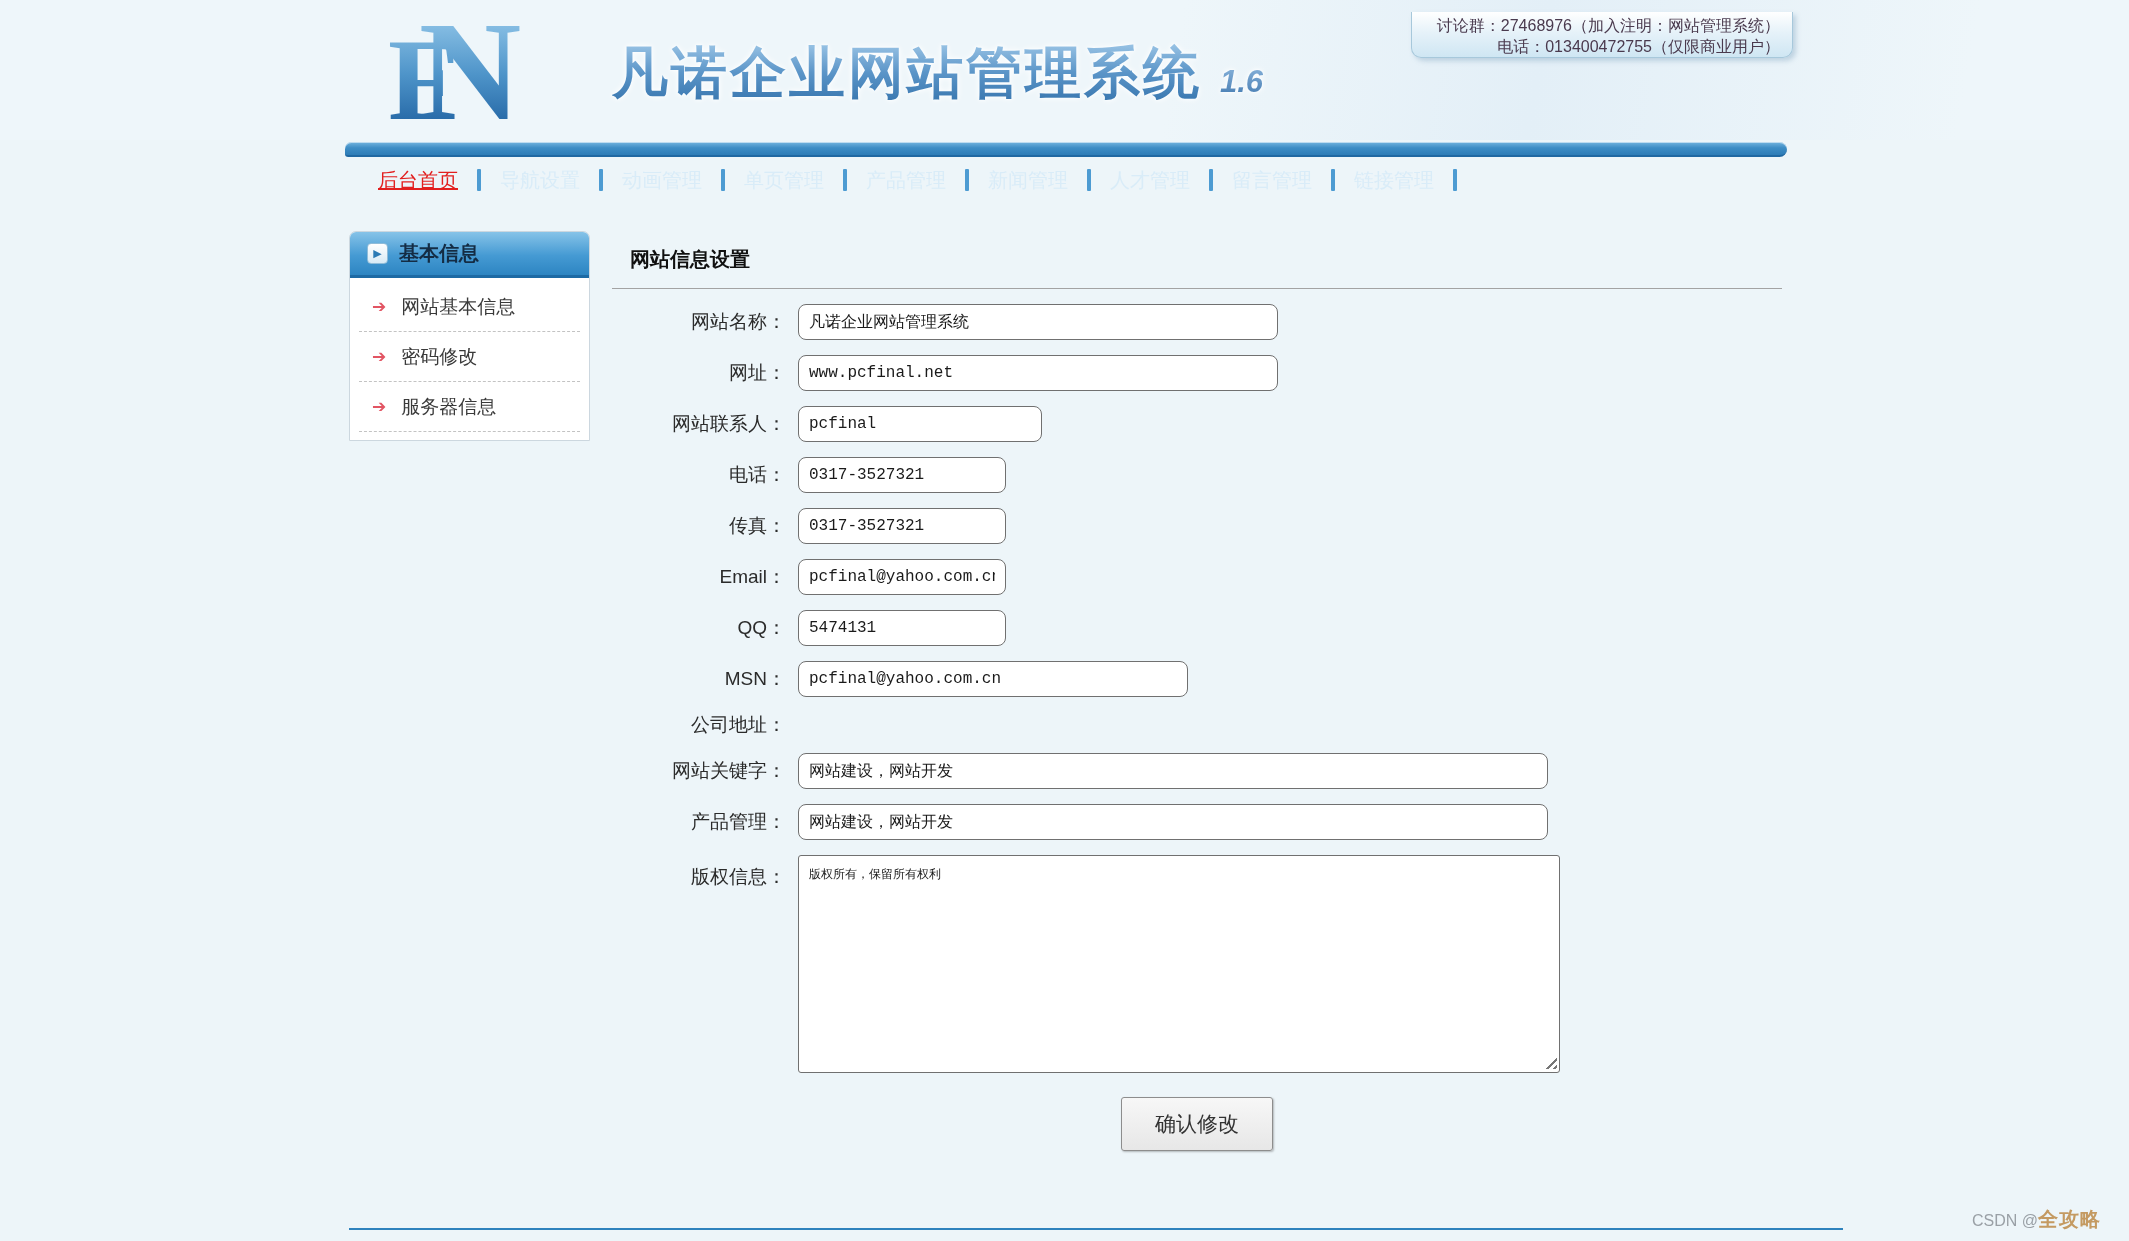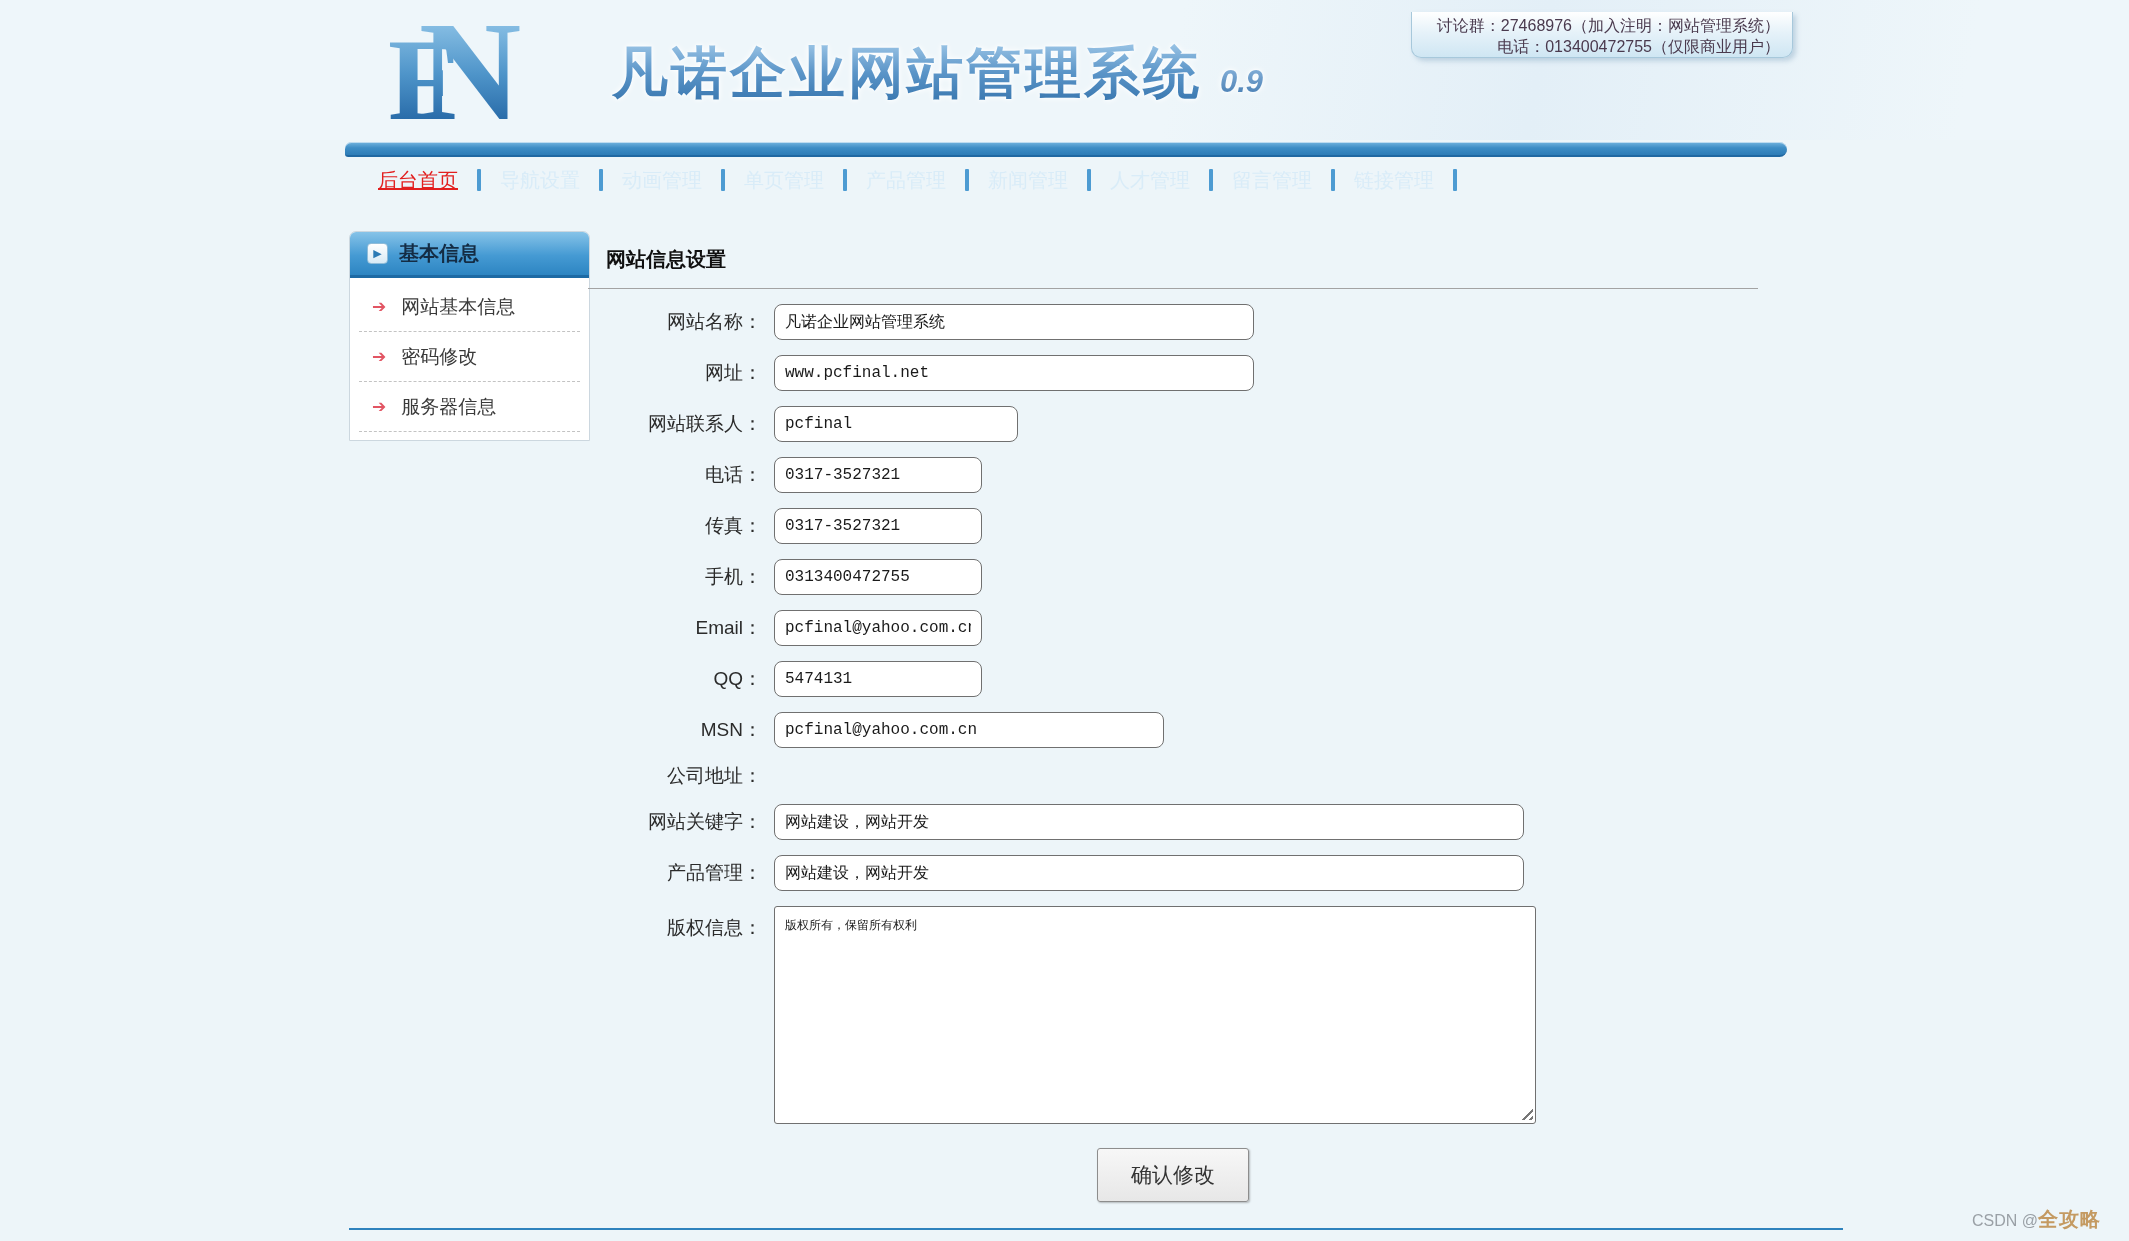--- a/index.html
+++ b/index.html
@@ -86,21 +86,21 @@
   }
   .sidebar-title { font-size:20px; font-weight:bold; color:#142c44; }
   .sidebar-items { padding:4px 9px 8px 9px; }
   .sidebar-item {
     display:flex; align-items:center; gap:15px; height:50px; padding-left:13px;
     border-bottom:1px dashed #c3c3c3; cursor:pointer;
   }
   .sidebar-arrow { color:#e25563; font-size:17px; }
   .sidebar-label { font-size:19px; color:#3a3a3a; }
   
-  .main { position:absolute; left:588px; top:240px; width:1170px; }
+  .main { position:absolute; left:612px; top:240px; width:1170px; }
   .main-title { margin:6px 0 0 18px; font-size:20px; font-weight:bold; color:#101010; }
   .main-divider { margin-top:15px; height:1px; background:#a3a3a3; }
   .settings-form { margin-top:15px; }
   .form-row { display:flex; align-items:center; margin-bottom:15px; }
   .form-label {
     width:186px; flex-shrink:0; text-align:right; padding-right:12px;
     font-size:19px; color:#2b2b2b;
   }
   .form-input {
     height:36px; border:1px solid #707070; border-radius:8px; background:#fff;
@@ -139,21 +139,21 @@
 </head>
 <body>
 
 <div class="header">
   <div class="logo">
     <span class="logo-f">F</span>
     <span class="logo-n">N</span>
   </div>
   <div class="site-title-wrap">
     <span class="site-title">凡诺企业网站管理系统</span>
-    <span class="site-version">0.9</span>
+    <span class="site-version">1.6</span>
   </div>
   <div class="contact-box">
     <div>讨论群：27468976（加入注明：网站管理系统）</div>
     <div>电话：013400472755（仅限商业用户）</div>
   </div>
 </div>
 
 <div class="nav-bar"></div>
 <div class="nav-menu">
     <span class="nav-item active">后台首页</span>
@@ -213,24 +213,20 @@
         <label class="form-label">网站联系人：</label>
         <input type="text" class="form-input" value="pcfinal" style="width: 244px;">
       </div>
       <div class="form-row">
         <label class="form-label">电话：</label>
         <input type="text" class="form-input" value="0317-3527321" style="width: 208px;">
       </div>
       <div class="form-row">
         <label class="form-label">传真：</label>
         <input type="text" class="form-input" value="0317-3527321" style="width: 208px;">
-      </div>
-      <div class="form-row">
-        <label class="form-label">手机：</label>
-        <input type="text" class="form-input" value="0313400472755" style="width: 208px;">
       </div>
       <div class="form-row">
         <label class="form-label">Email：</label>
         <input type="text" class="form-input" value="pcfinal@yahoo.com.cn" style="width: 208px;">
       </div>
       <div class="form-row">
         <label class="form-label">QQ：</label>
         <input type="text" class="form-input" value="5474131" style="width: 208px;">
       </div>
       <div class="form-row">

